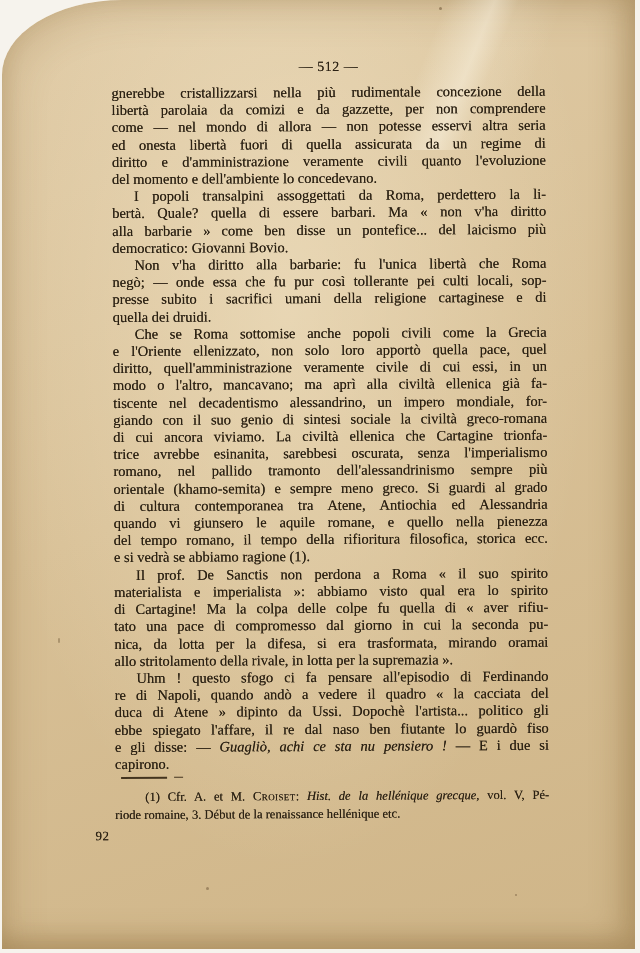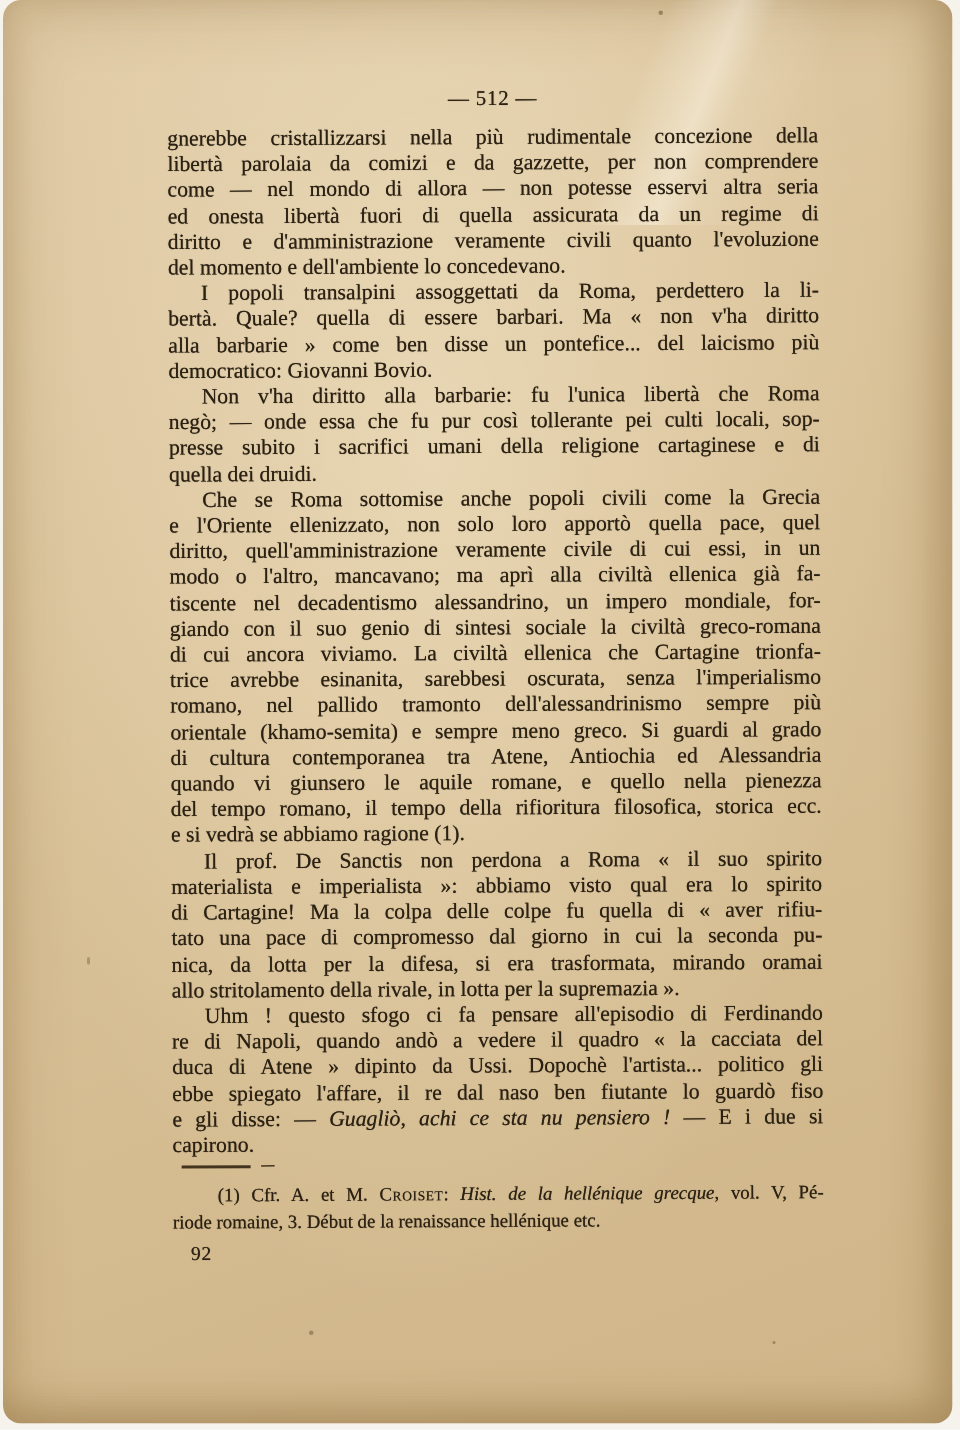--- a/index.html
+++ b/index.html
@@ -16,21 +16,20 @@
   .paper{
     position:absolute;left:2px;top:0;right:5px;bottom:4px;
     background:
       radial-gradient(ellipse at 45% 32%, rgba(255,246,222,0.38), rgba(255,246,222,0) 62%),
       linear-gradient(160deg,#e0cba6 0%, #d8c096 48%, #cfb588 100%);
     border-top-left-radius:120px 75px;
     box-shadow:
       inset -16px -10px 30px rgba(125,92,44,0.28),
       inset 14px 16px 34px rgba(125,92,44,0.14),
       inset 0 -8px 20px rgba(125,92,44,0.18);
-    border-radius: 12px;
   }
   .crease{
     position:absolute;top:0;right:0;width:340px;height:150px;
     background:linear-gradient(112deg, rgba(255,250,236,0) 38%, rgba(255,250,236,0.45) 50%, rgba(255,250,236,0.12) 56%, rgba(255,250,236,0) 68%);
     pointer-events:none;
   }
   .content{
     position:absolute;inset:0;
     transform:rotate(-0.3deg);
     transform-origin:50% 40%;
@@ -55,21 +54,21 @@
   }
   .sep-line{position:absolute;left:0;top:0;width:46px;height:1.6px;background:#43341f;}
   .sep-dash{position:absolute;left:53px;top:0;width:9px;height:1.4px;background:#43341f;}
   .footnote{
     position:absolute;left:111px;top:787px;width:434px;
     font-size:12.6px;line-height:18px;
   }
   .footnote .ind{text-indent:30px;}
   .signature{
     position:absolute;left:91px;top:827px;
-    font-size:13px;letter-spacing:0.5px;margin-left:32px;
+    font-size:13px;letter-spacing:0.5px;
   }
   .speck{position:absolute;background:#6b5435;border-radius:50%;pointer-events:none;}
   .sp1{left:437px;top:7px;width:3px;height:3px;opacity:.55;}
   .sp2{left:204px;top:887px;width:3px;height:3px;opacity:.5;}
   .sp3{left:513px;top:894px;width:2px;height:2px;opacity:.5;}
   .sp4{left:56px;top:638px;width:2px;height:5px;border-radius:1px;opacity:.4;}
 </style>
 </head>
 <body>
 

